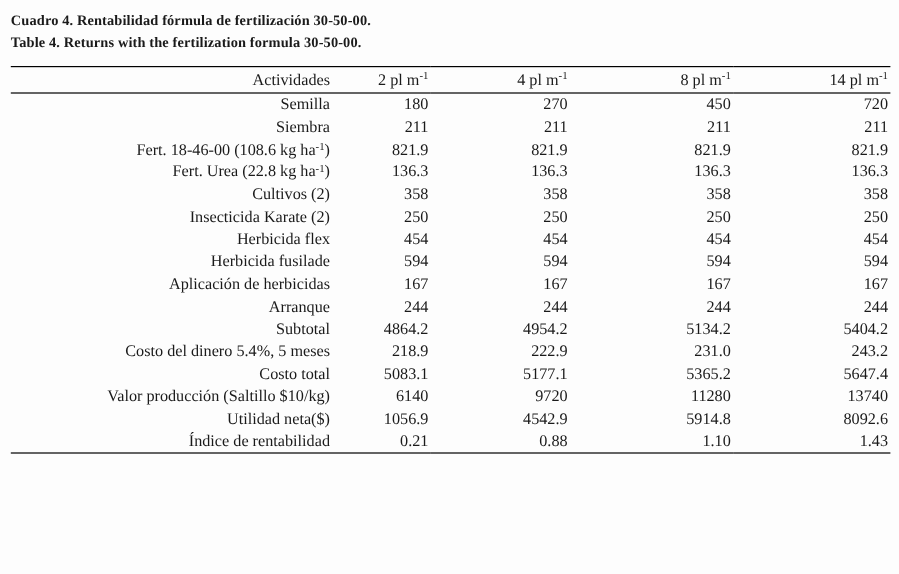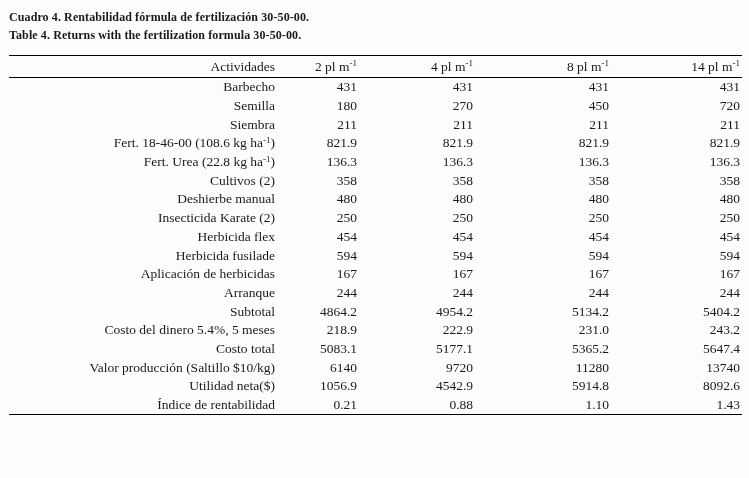--- a/index.html
+++ b/index.html
@@ -73,27 +73,20 @@
       <tr id="header-row">
           <th class="label-col">Actividades</th>
           <th class="num-col">2 pl m<sup>-1</sup></th>
           <th class="num-col">4 pl m<sup>-1</sup></th>
           <th class="num-col">8 pl m<sup>-1</sup></th>
           <th class="num-col">14 pl m<sup>-1</sup></th>
         </tr>
     </thead>
     <tbody id="table-body">
         <tr>
-          <td class="label-col">Barbecho</td>
-          <td class="num-col">431</td>
-          <td class="num-col">431</td>
-          <td class="num-col">431</td>
-          <td class="num-col">431</td>
-        </tr>
-        <tr>
           <td class="label-col">Semilla</td>
           <td class="num-col">180</td>
           <td class="num-col">270</td>
           <td class="num-col">450</td>
           <td class="num-col">720</td>
         </tr>
         <tr>
           <td class="label-col">Siembra</td>
           <td class="num-col">211</td>
           <td class="num-col">211</td>
@@ -113,27 +106,20 @@
           <td class="num-col">136.3</td>
           <td class="num-col">136.3</td>
           <td class="num-col">136.3</td>
         </tr>
         <tr>
           <td class="label-col">Cultivos (2)</td>
           <td class="num-col">358</td>
           <td class="num-col">358</td>
           <td class="num-col">358</td>
           <td class="num-col">358</td>
-        </tr>
-        <tr>
-          <td class="label-col">Deshierbe manual</td>
-          <td class="num-col">480</td>
-          <td class="num-col">480</td>
-          <td class="num-col">480</td>
-          <td class="num-col">480</td>
         </tr>
         <tr>
           <td class="label-col">Insecticida Karate (2)</td>
           <td class="num-col">250</td>
           <td class="num-col">250</td>
           <td class="num-col">250</td>
           <td class="num-col">250</td>
         </tr>
         <tr>
           <td class="label-col">Herbicida flex</td>

